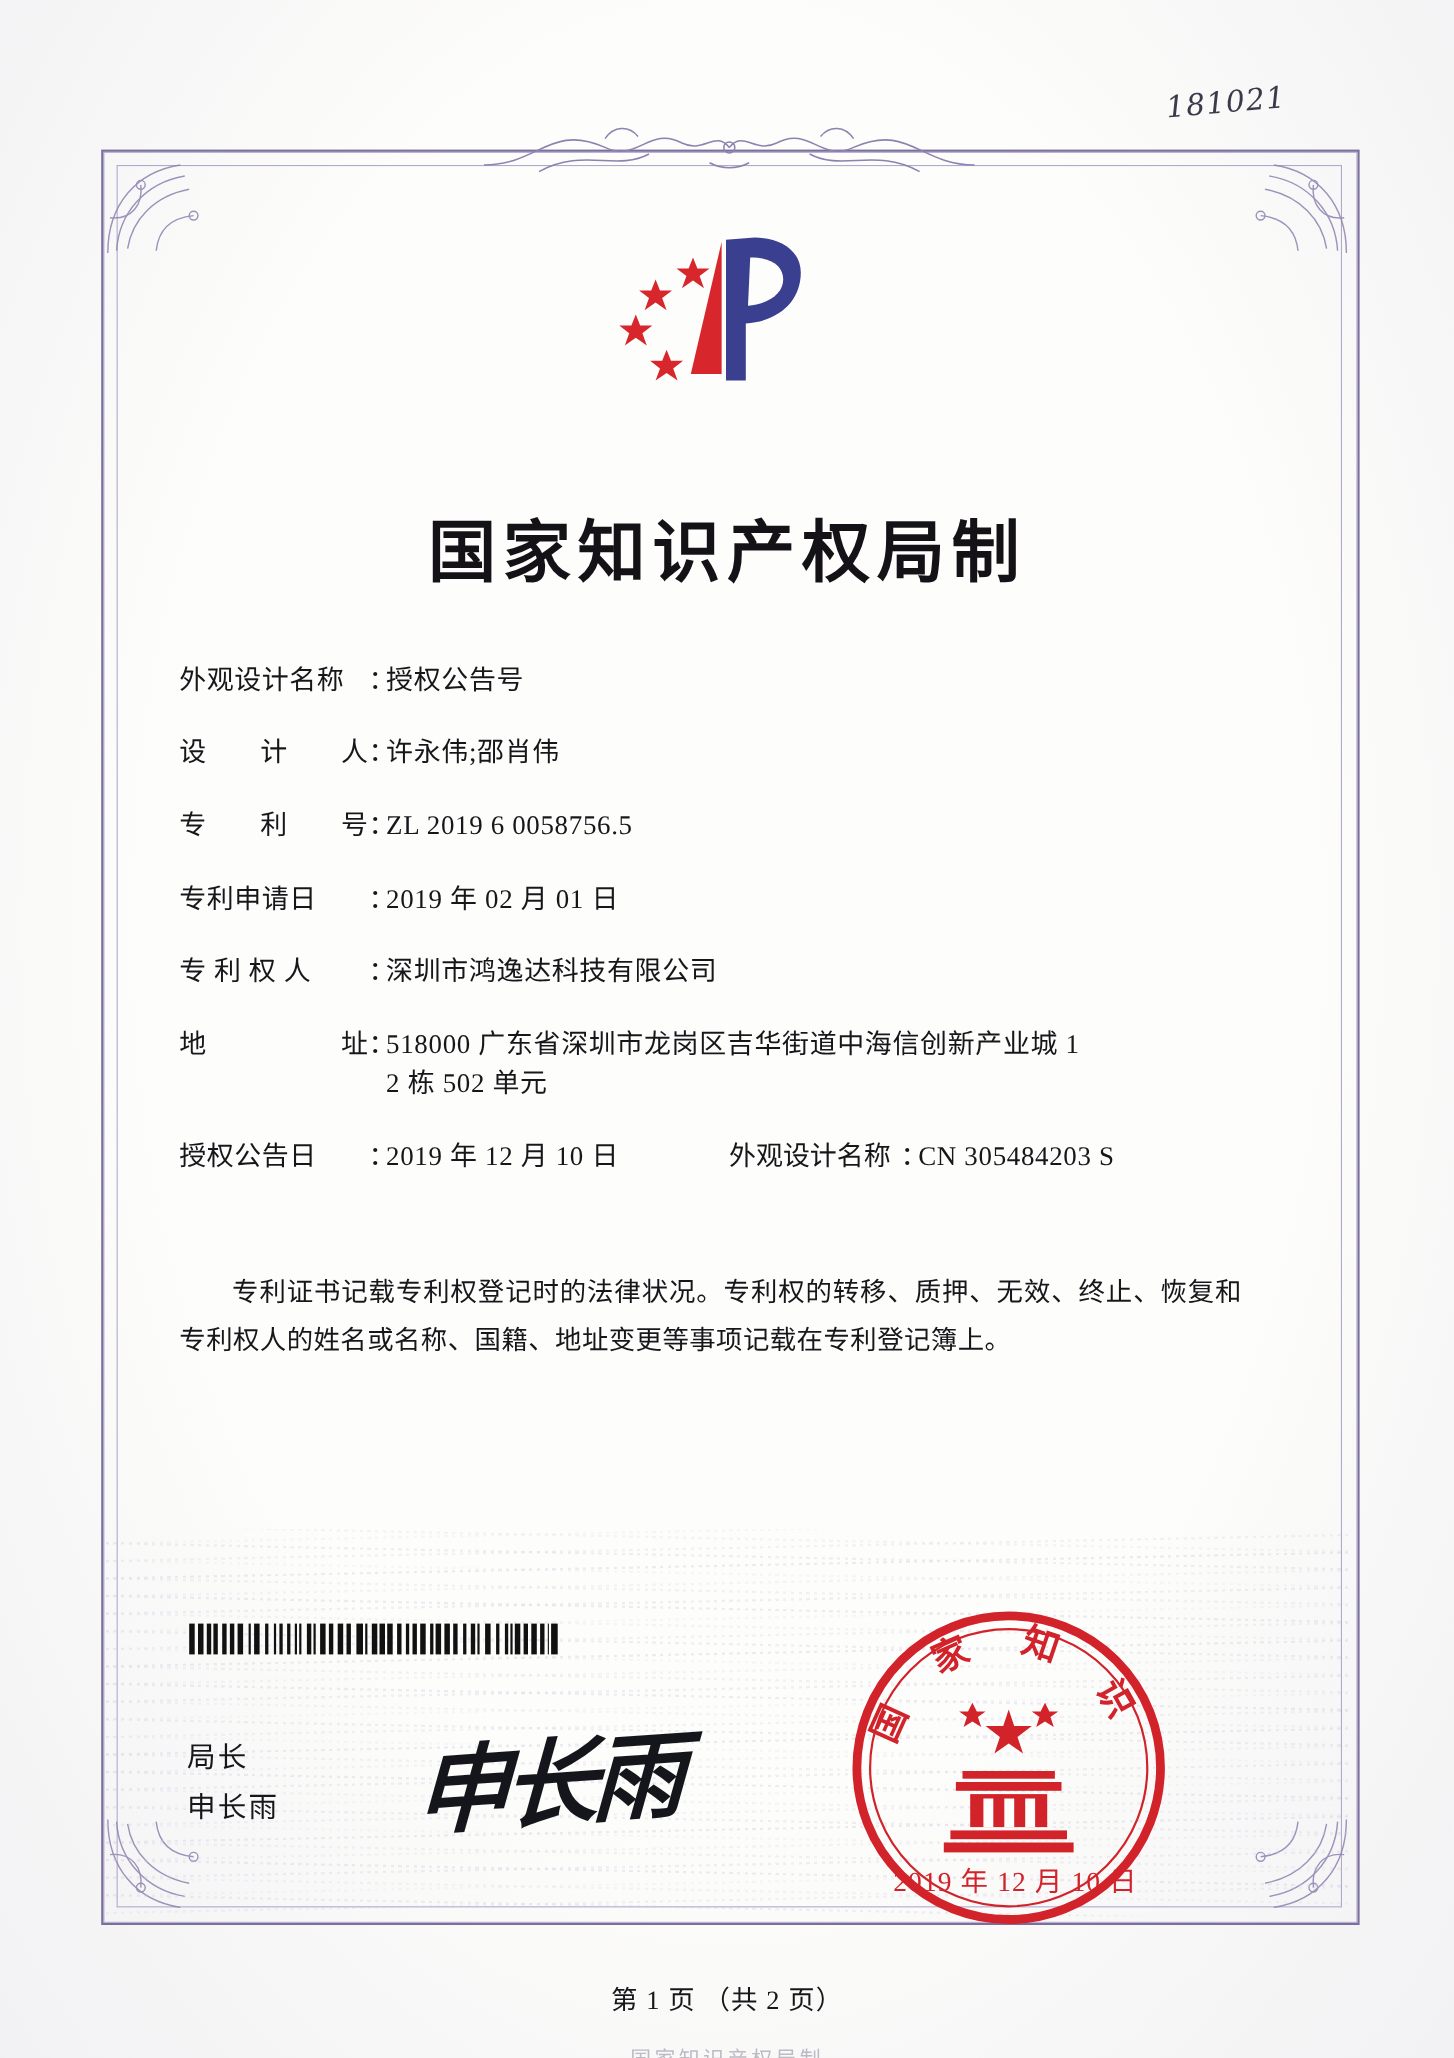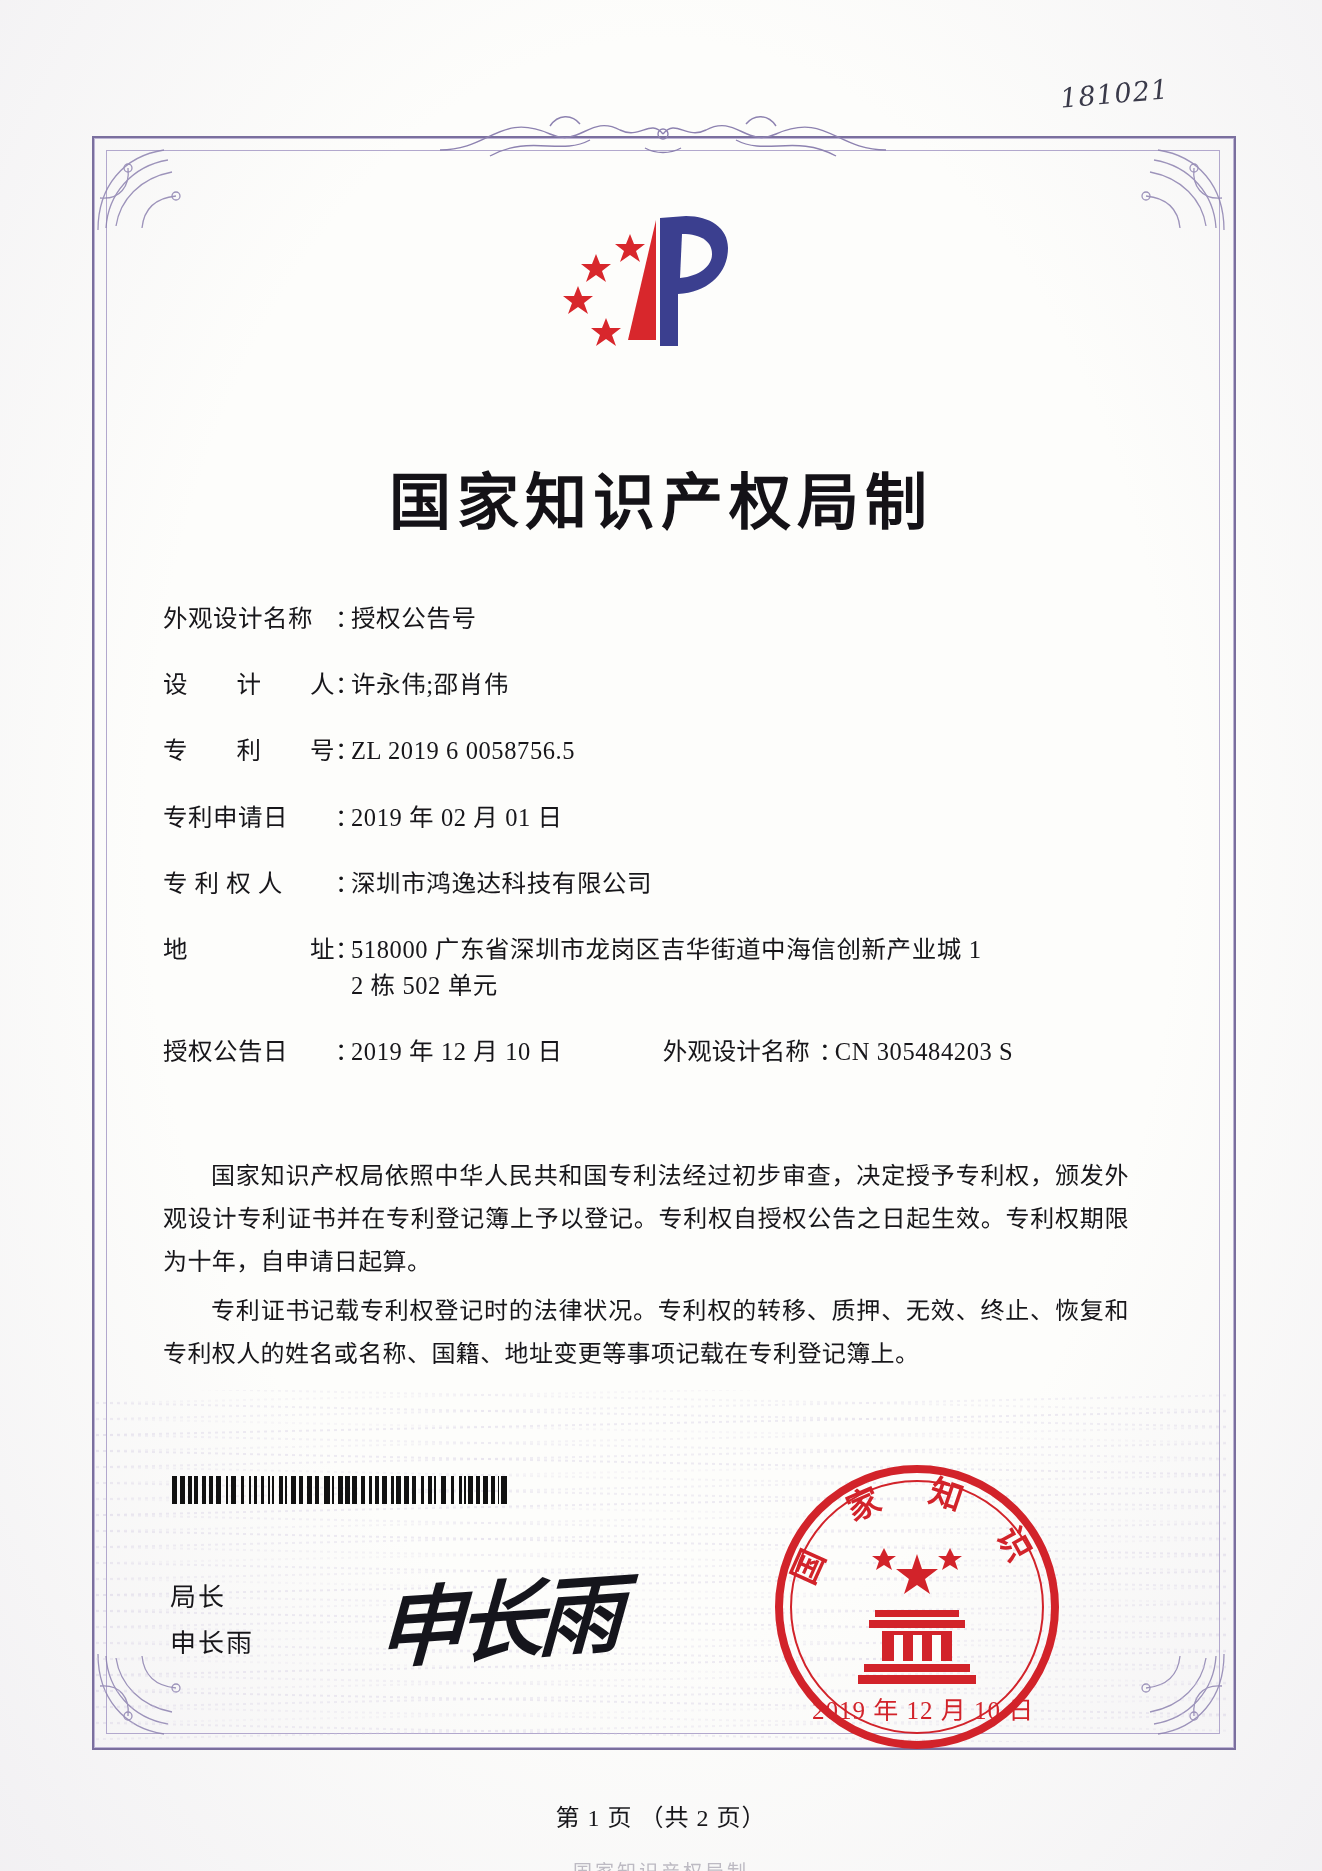--- a/index.html
+++ b/index.html
@@ -502,21 +502,20 @@
       <span class="right">
         <span class="lbl2">外观设计名称</span>
         <span class="colon">：</span>
         <span class="val">CN 305484203 S</span>
       </span>
     </div>
 
   </div>
 
   <div id="body-text">
-    <p>国家知识产权局依照中华人民共和国专利法经过初步审查，决定授予专利权，颁发外观设计专利证书并在专利登记簿上予以登记。专利权自授权公告之日起生效。专利权期限为十年，自申请日起算。</p>
     <p>专利证书记载专利权登记时的法律状况。专利权的转移、质押、无效、终止、恢复和专利权人的姓名或名称、国籍、地址变更等事项记载在专利登记簿上。</p>
   </div>
 
   <div id="barcode">
       <i style="width: 5px; margin-right: 3px;"></i>
       <i style="width: 5px; margin-right: 3px;"></i>
       <i style="width: 5px; margin-right: 2px;"></i>
       <i style="width: 4px; margin-right: 4px;"></i>
       <i style="width: 4px; margin-right: 3px;"></i>
       <i style="width: 4px; margin-right: 3px;"></i>

